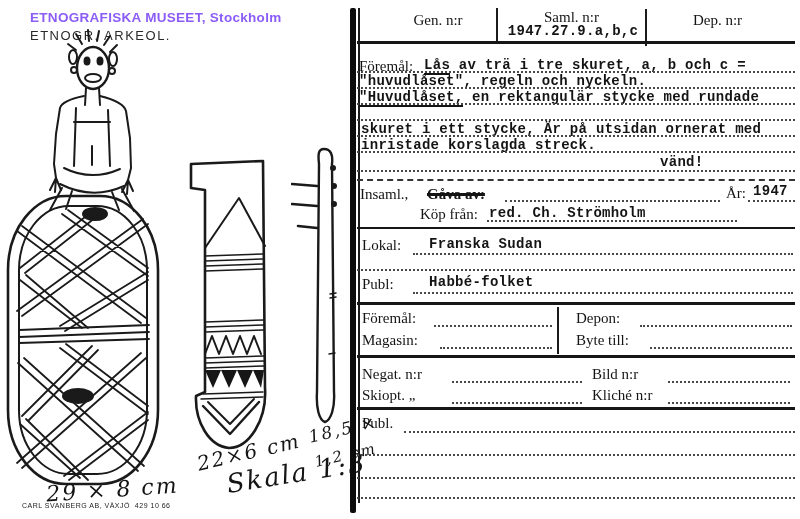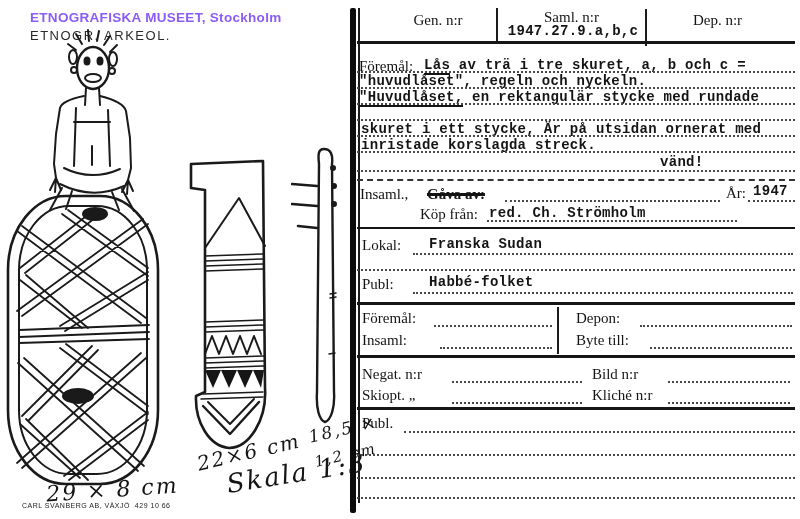--- a/index.html
+++ b/index.html
@@ -148,21 +148,21 @@
   <div class="abs lbl" style="left:362px;top:276px">Publ:</div>
   <div class="abs typed" style="left:429px;top:274px">Habbé-folket</div>
   <div class="abs dots" style="left:413px;top:292px;width:380px"></div>
   <div class="abs rule" style="left:357px;top:302px;width:438px;height:3px"></div>
 
   <div class="abs lbl" style="left:362px;top:310px">Föremål:</div>
   <div class="abs dots" style="left:434px;top:325px;width:118px"></div>
   <div class="abs vline" style="left:557px;top:307px;height:47px"></div>
   <div class="abs lbl" style="left:576px;top:310px">Depon:</div>
   <div class="abs dots" style="left:640px;top:325px;width:152px"></div>
-  <div class="abs lbl" style="left:362px;top:332px">Insaml:</div>
+  <div class="abs lbl" style="left:362px;top:332px">Magasin:</div>
   <div class="abs dots" style="left:440px;top:347px;width:112px"></div>
   <div class="abs lbl" style="left:576px;top:332px">Byte till:</div>
   <div class="abs dots" style="left:650px;top:347px;width:142px"></div>
   <div class="abs rule" style="left:357px;top:355px;width:438px;height:3px"></div>
 
   <div class="abs lbl" style="left:362px;top:366px">Negat. n:r</div>
   <div class="abs dots" style="left:452px;top:381px;width:130px"></div>
   <div class="abs lbl" style="left:592px;top:366px">Bild n:r</div>
   <div class="abs dots" style="left:668px;top:381px;width:122px"></div>
   <div class="abs lbl" style="left:362px;top:387px">Skiopt. „</div>

